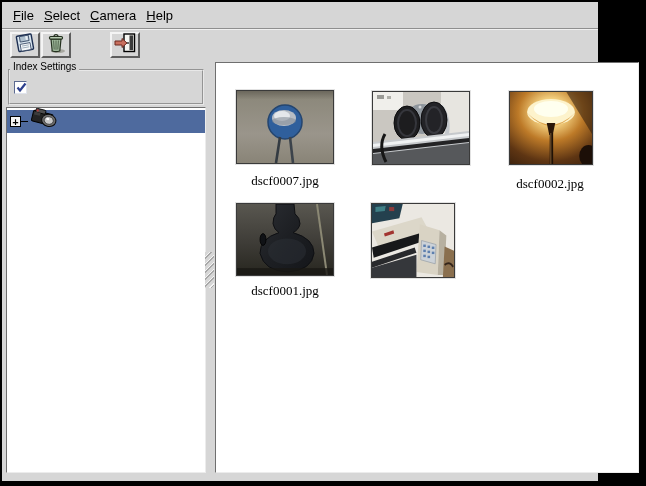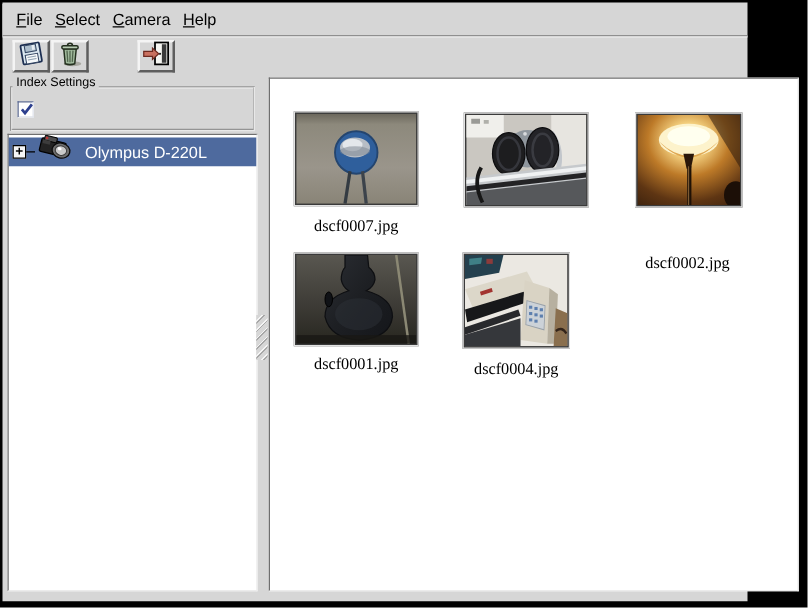--- a/index.html
+++ b/index.html
@@ -153,21 +153,20 @@
             <rect x="2" y="5" width="20" height="11" rx="1.5" fill="#232323" stroke="#000"></rect>
             <rect x="4" y="2.5" width="10" height="4" rx="1" fill="#4e4e4e" stroke="#000" stroke-width="0.8"></rect>
             <circle cx="5.8" cy="4.4" r="1.1" fill="#b83434"></circle>
             <ellipse cx="19" cy="11.5" rx="7.2" ry="6" fill="#6e6e6e" stroke="#0a0a0a"></ellipse>
             <ellipse cx="19" cy="11.5" rx="4.6" ry="3.8" fill="#c9c9c9" stroke="#3a3a3a" stroke-width="0.8"></ellipse>
             <ellipse cx="17.6" cy="10.3" rx="1.6" ry="1.2" fill="#ffffff"></ellipse>
             <rect x="3.2" y="6.2" width="6" height="3" fill="#3c3c3c"></rect>
           </g>
         </svg>
       </span>
-      <span class="tree-label">Olympus D-220L</span>
     </div>
   </div>
 
   <div class="grip"></div>
 
   <div class="panel"></div>
 
   <div class="thumb" style="left:233px; top:87px;">
     <svg width="96" height="72" viewBox="0 0 96 72" preserveAspectRatio="none">
       <defs>
@@ -226,21 +225,21 @@
       <path d="M66,0 L96,42 L96,0 Z" fill="#2b190c" opacity="0.55"></path>
       <ellipse cx="48" cy="20" rx="28" ry="13" fill="#fdf3cc"></ellipse>
       <ellipse cx="48" cy="17" rx="20" ry="8" fill="#ffffef"></ellipse>
       <path d="M20,21 Q48,44 76,21 Q62,34 48,34 Q34,34 20,21 Z" fill="#d99a3c" opacity="0.85"></path>
       <polygon points="43,31 53,31 50,43 46,43" fill="#2a1709"></polygon>
       <rect x="46.5" y="41" width="4" height="31" fill="#1f1105"></rect>
       <rect x="47.2" y="41" width="1.2" height="31" fill="#7c5a33"></rect>
       <circle cx="92" cy="64" r="11" fill="#1c0f07"></circle>
     </svg>
   </div>
-  <div class="caption" style="left:483px; top:174px;margin-top:26px;">dscf0002.jpg</div>
+  <div class="caption" style="left:483px; top:174px;">dscf0002.jpg</div>
 
   <div class="thumb" style="left:233px; top:200px;">
     <svg width="96" height="71" viewBox="0 0 96 72" preserveAspectRatio="none">
       <defs>
         <linearGradient id="p4bg" x1="0" y1="0" x2="0" y2="1">
           <stop offset="0" stop-color="#595750"></stop>
             <stop offset="0.55" stop-color="#3e3c37"></stop>
           <stop offset="1" stop-color="#27261f"></stop>
         </linearGradient>
         <linearGradient id="p4case" x1="0" y1="0" x2="1" y2="1">
@@ -282,15 +281,14 @@
           <rect x="65" y="46" width="3" height="2.4"></rect>
           <rect x="70" y="47" width="3" height="2.4"></rect>
         <rect x="60" y="50" width="3" height="2.4"></rect>
           <rect x="65" y="51" width="3" height="2.4"></rect>
       </g>
       <polygon points="85,42 96,46 96,72 83,72" fill="#8a6f4e"></polygon>
       <path d="M85,60 q6,-4 10,2" fill="none" stroke="#33241a" stroke-width="2"></path>
       <polygon points="0,63 52,50 52,72 0,72" fill="#35373b"></polygon>
     </svg>
   </div>
-  <div class="caption" style="left:346px; top:285px;">dscf0004.jpg</div>
 
 </div>
 
 </body></html>

